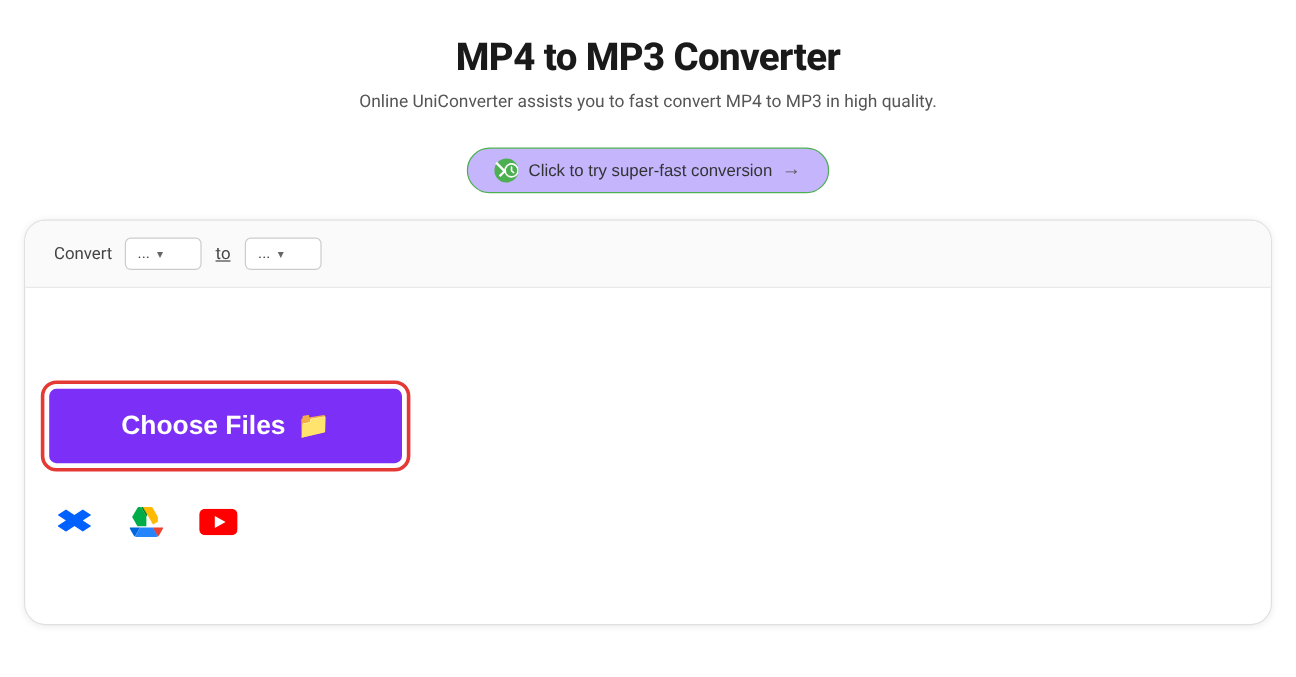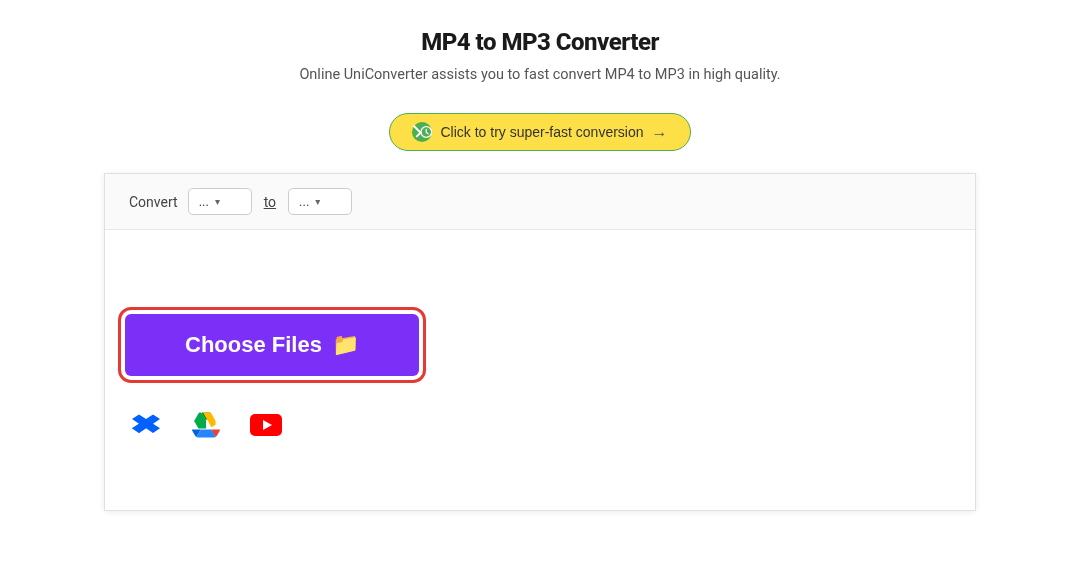--- a/index.html
+++ b/index.html
@@ -21,21 +21,21 @@
 
     .page-wrapper {
       width: 100%;
       display: flex;
       flex-direction: column;
       align-items: center;
       padding-top: 28px;
     }
 
     .page-title {
-      font-size: 24px;
+      font-size: 32px;
       font-weight: 800;
       color: #1a1a1a;
       margin-bottom: 10px;
       letter-spacing: -0.5px;
     }
 
     .subtitle {
       font-size: 14.5px;
       color: #555;
       margin-bottom: 30px;
@@ -43,21 +43,21 @@
 
     .cta-button {
       display: inline-flex;
       align-items: center;
       gap: 8px;
       border: 1.5px solid #4caf50;
       border-radius: 22px;
       padding: 8px 22px;
       font-size: 14px;
       color: #333;
-      background: #fde047;
+      background: #c4b5fd;
       cursor: pointer;
       margin-bottom: 22px;
     }
 
     .cta-icon {
       width: 20px;
       height: 20px;
       background: #4caf50;
       border-radius: 50%;
       display: flex;
@@ -76,24 +76,24 @@
       transform: rotate(-45deg) translateX(1px) translateY(-1px);
     }
 
     
     .arrow {
       color: #555;
       font-size: 16px;
     }
 
     .main-panel {
-      width: 872px;
+      width: 1040px;
       background: #ffffff;
       border: 1px solid #e0e0e0;
-      border-radius: 0;
+      border-radius: 18px;
       box-shadow: 0 1px 6px rgba(0,0,0,0.08);
       padding: 0;
       overflow: hidden;
     }
 
     .toolbar-row {
       display: flex;
       align-items: center;
       gap: 10px;
       padding: 14px 24px;

